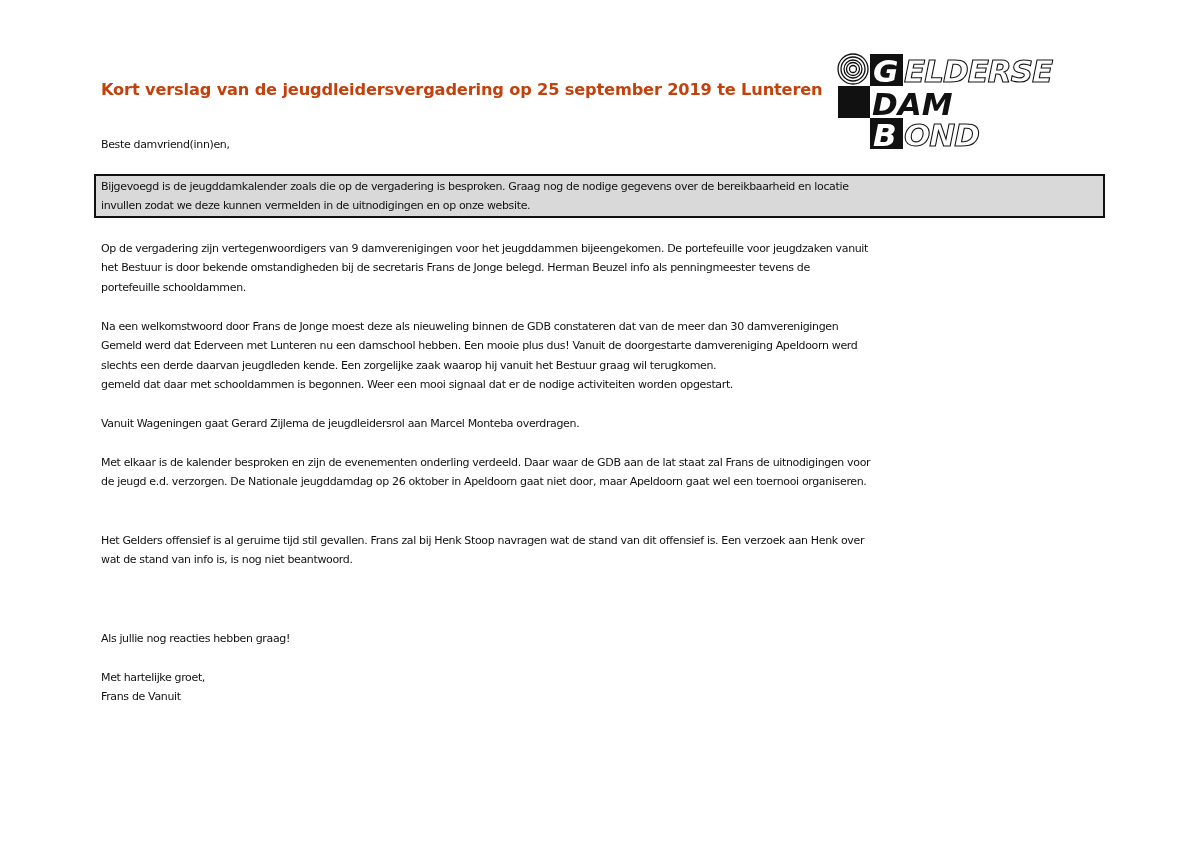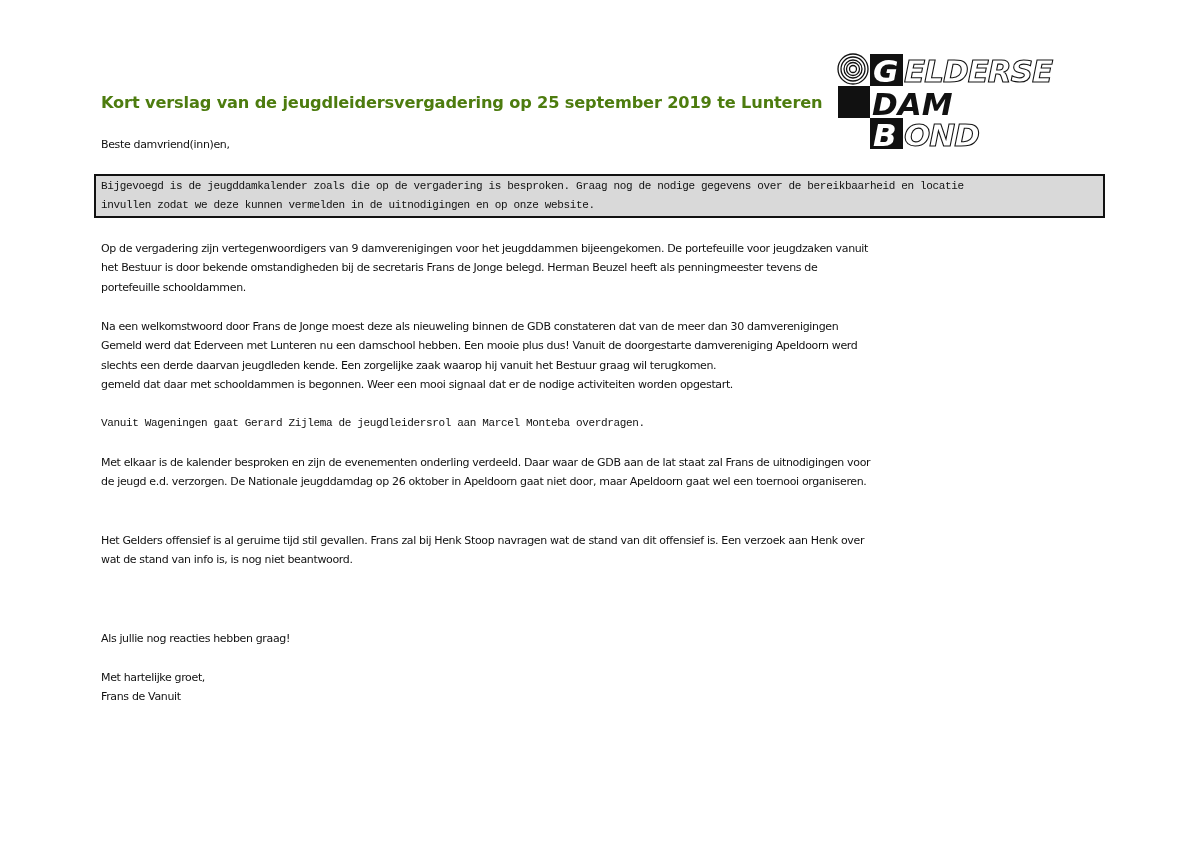--- a/index.html
+++ b/index.html
@@ -26,26 +26,26 @@
       left: 836px;
       top: 52px;
       width: 250px;
       height: 98px;
     }
     .logo svg { display: block; }
 
     .title {
       position: absolute;
       left: 101px;
-      top: 93px;
+      top: 80px;
       font-family: "DejaVu Sans", "Liberation Sans", sans-serif;
       font-weight: bold;
       font-size: 16.2px;
       letter-spacing: -0.15px;
-      color: #4d7c0f;
+      color: #c2410c;
       white-space: nowrap;
     }
     .text {
       font-family: "DejaVu Sans", "Liberation Sans", sans-serif;
       font-size: 11px;
       line-height: 19.4px;
       letter-spacing: -0.35px;
       color: #111;
     }
     .salutation {
@@ -62,34 +62,33 @@
       height: 40px;
       background: #d9d9d9;
       border: 2.5px solid #111111;
       box-sizing: content-box;
     }
     .notice-box .notice-text {
       position: absolute;
       left: 5px;
       top: 1px;
       width: 1000px;
-      font-family: Liberation Mono, monospace;
     }
     .paragraph {
       position: absolute;
       left: 101px;
       width: 1010px;
     }
     .paragraph .line {
       display: block;
       white-space: nowrap;
     }
     #p1 { top: 239px; }
     #p2 { top: 317px; }
-    #p3 { top: 414px; font-family: Liberation Mono, monospace; }
+    #p3 { top: 414px; }
     #p4 { top: 453px; }
     #p5 { top: 531px; }
     #p6 { top: 590px; }
     #p7 { top: 629px; }
     #p8 { top: 668px; }
   </style>
 </head>
 <body>
 
 <div class="page">
@@ -127,21 +126,21 @@
 
   <div class="notice-box">
     <div class="text notice-text paragraph-inner">
       <span class="line" style="display:block;white-space:nowrap;">Bijgevoegd is de jeugddamkalender zoals die op de vergadering is besproken. Graag nog de nodige gegevens over de bereikbaarheid en locatie</span>
       <span class="line" style="display:block;white-space:nowrap;">invullen zodat we deze kunnen vermelden in de uitnodigingen en op onze website.</span>
     </div>
   </div>
 
   <div class="text paragraph" id="p1">
     <span class="line">Op de vergadering zijn vertegenwoordigers van 9 damverenigingen voor het jeugddammen bijeengekomen. De portefeuille voor jeugdzaken vanuit</span>
-    <span class="line">het Bestuur is door bekende omstandigheden bij de secretaris Frans de Jonge belegd. Herman Beuzel heeft als penningmeester tevens de</span>
+    <span class="line">het Bestuur is door bekende omstandigheden bij de secretaris Frans de Jonge belegd. Herman Beuzel info als penningmeester tevens de</span>
     <span class="line">portefeuille schooldammen.</span>
   </div>
 
   <div class="text paragraph" id="p2">
     <span class="line">Na een welkomstwoord door Frans de Jonge moest deze als nieuweling binnen de GDB constateren dat van de meer dan 30 damverenigingen</span>
     <span class="line">Gemeld werd dat Ederveen met Lunteren nu een damschool hebben. Een mooie plus dus! Vanuit de doorgestarte damvereniging Apeldoorn werd</span>
     <span class="line">slechts een derde daarvan jeugdleden kende. Een zorgelijke zaak waarop hij vanuit het Bestuur graag wil terugkomen.</span>
     <span class="line">gemeld dat daar met schooldammen is begonnen. Weer een mooi signaal dat er de nodige activiteiten worden opgestart.</span>
   </div>
 

